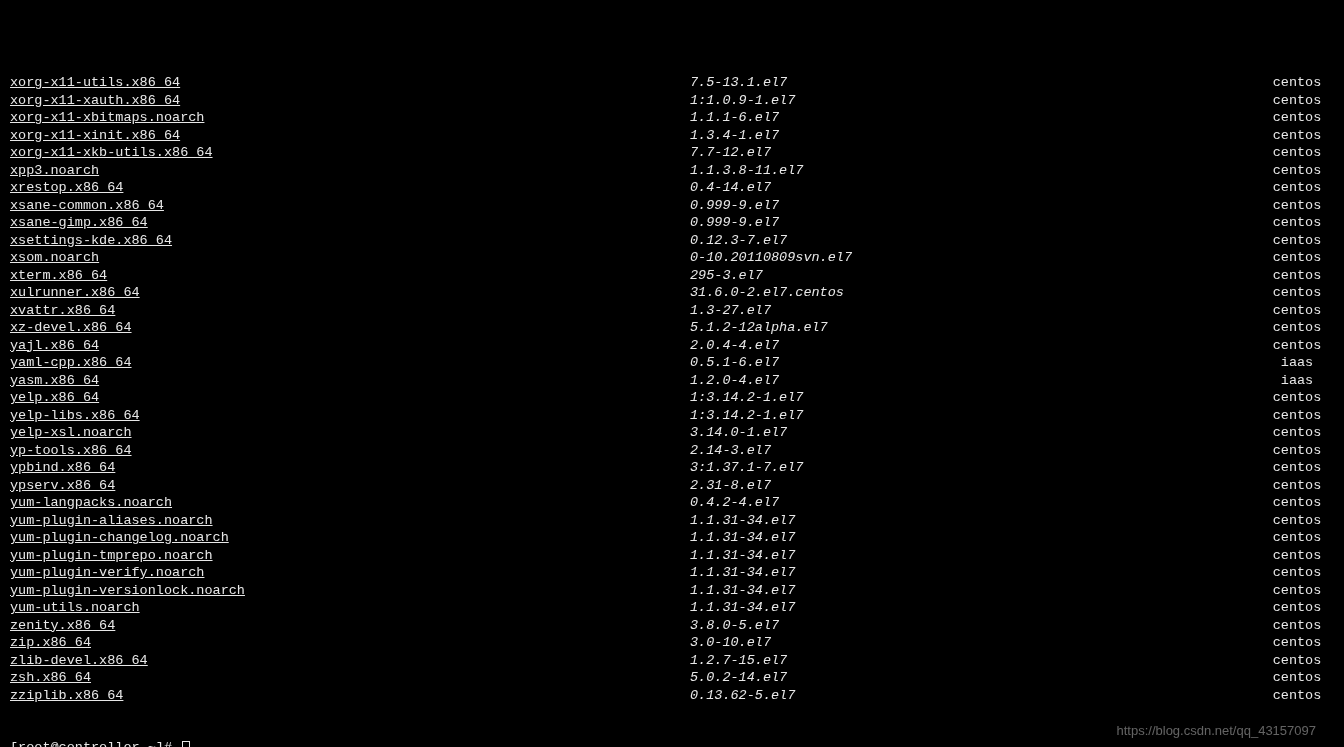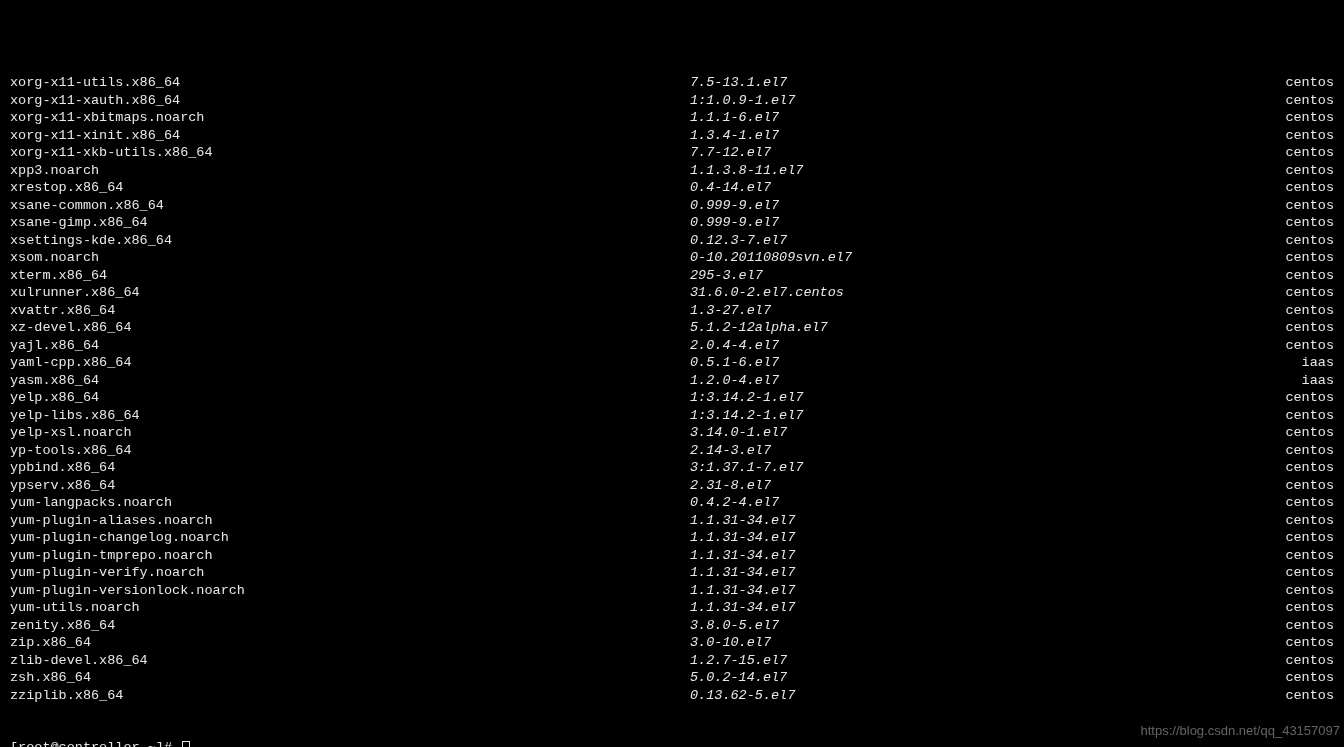--- a/index.html
+++ b/index.html
@@ -18,44 +18,45 @@
       height: 747px;
       overflow: hidden;
       white-space: pre;
     }
     .terminal-line {
       display: flex;
     }
     .col-pkg {
       width: 680px;
       flex-shrink: 0;
+      text-decoration: underline;
     }
     .col-ver {
       width: 570px;
       flex-shrink: 0;
       font-style: italic;
     }
     .col-repo {
       flex-grow: 1;
-      text-align: right;
+      text-align: center;
     }
     .prompt-line {
       display: flex;
       align-items: center;
     }
     .cursor {
       display: inline-block;
       width: 8px;
       height: 14px;
       border: 1px solid #e8e8e8;
       margin-left: 2px;
     }
     .watermark {
       position: absolute;
-      right: 4px;
+      right: 28px;
       bottom: 8px;
       color: rgba(220,220,220,0.45);
       font-size: 13px;
       font-family: Arial, sans-serif;
     }
   </style>
 </head>
 <body>
 
 

